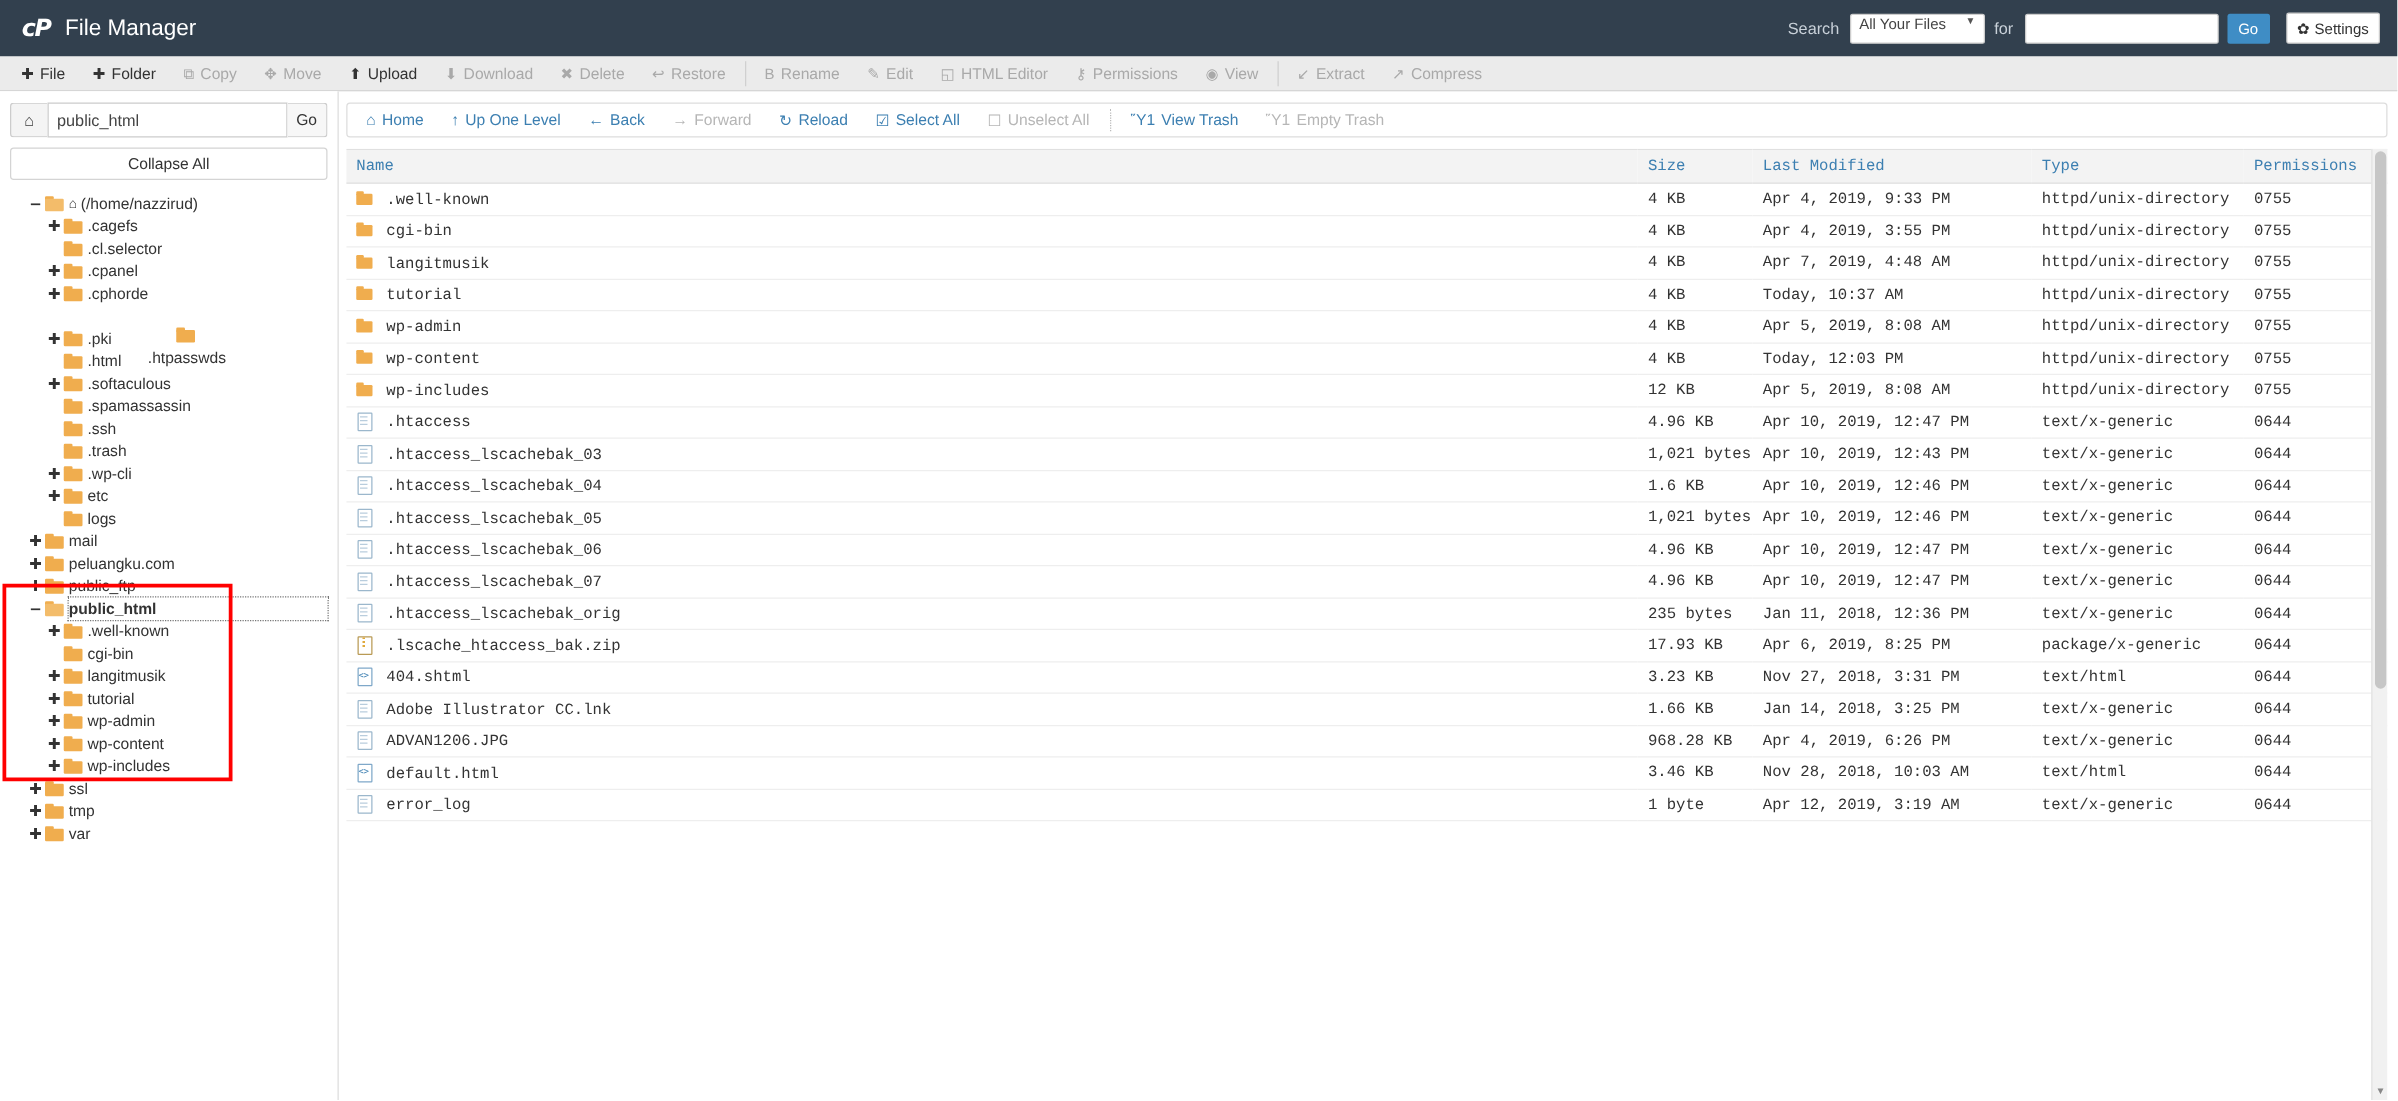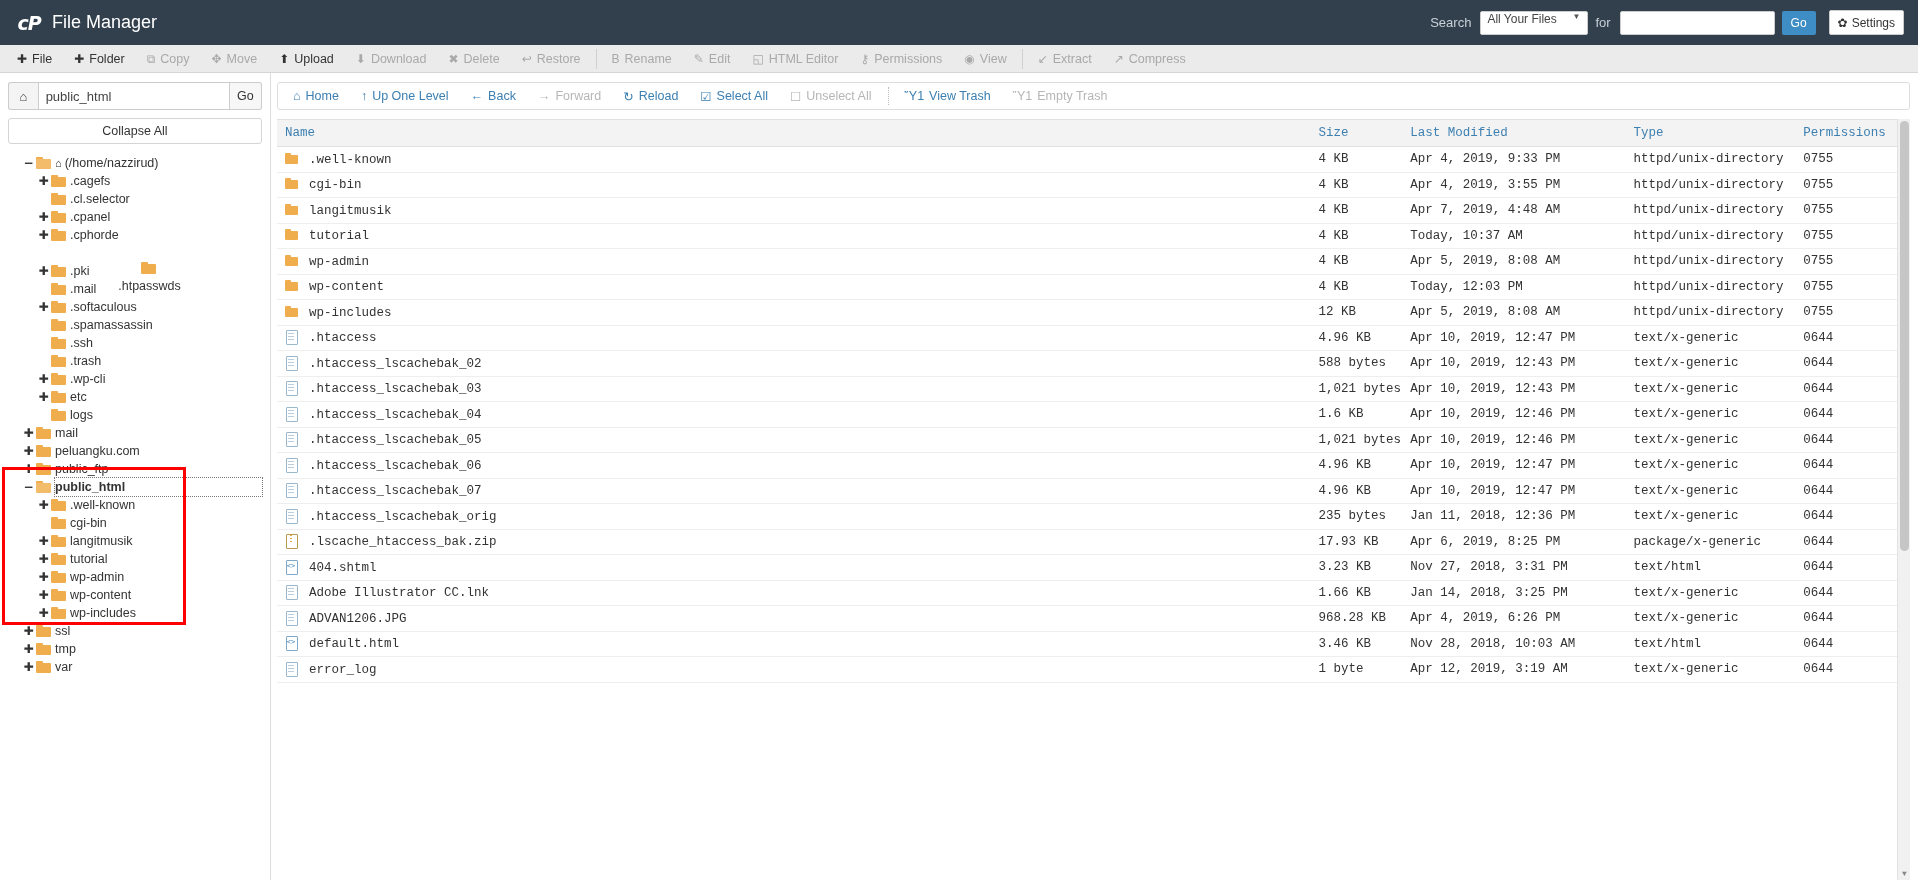--- a/index.html
+++ b/index.html
@@ -520,21 +520,21 @@
           <span class="lbl">.htpasswds</span>
         </div>
         <div class="tnode" style="padding-left: 29px;">
           <span class="toggle">✚</span>
           <span class="folder-ic"></span>
           <span class="lbl">.pki</span>
         </div>
         <div class="tnode" style="padding-left: 29px;">
           <span class="toggle blank">+</span>
           <span class="folder-ic"></span>
-          <span class="lbl">.mail</span>
+          <span class="lbl">.html</span>
         </div>
         <div class="tnode" style="padding-left: 29px;">
           <span class="toggle">✚</span>
           <span class="folder-ic"></span>
           <span class="lbl">.softaculous</span>
         </div>
         <div class="tnode" style="padding-left: 29px;">
           <span class="toggle blank">+</span>
           <span class="folder-ic"></span>
           <span class="lbl">.spamassassin</span>
@@ -747,27 +747,20 @@
               <td>0755</td>
             </tr>
             <tr>
               <td class="c-name"><span class="row-ic file"></span><span>.htaccess</span></td>
               <td>4.96 KB</td>
               <td>Apr 10, 2019, 12:47 PM</td>
               <td>text/x-generic</td>
               <td>0644</td>
             </tr>
             <tr>
-              <td class="c-name"><span class="row-ic file"></span><span>.htaccess_lscachebak_02</span></td>
-              <td>588 bytes</td>
-              <td>Apr 10, 2019, 12:43 PM</td>
-              <td>text/x-generic</td>
-              <td>0644</td>
-            </tr>
-            <tr>
               <td class="c-name"><span class="row-ic file"></span><span>.htaccess_lscachebak_03</span></td>
               <td>1,021 bytes</td>
               <td>Apr 10, 2019, 12:43 PM</td>
               <td>text/x-generic</td>
               <td>0644</td>
             </tr>
             <tr>
               <td class="c-name"><span class="row-ic file"></span><span>.htaccess_lscachebak_04</span></td>
               <td>1.6 KB</td>
               <td>Apr 10, 2019, 12:46 PM</td>

